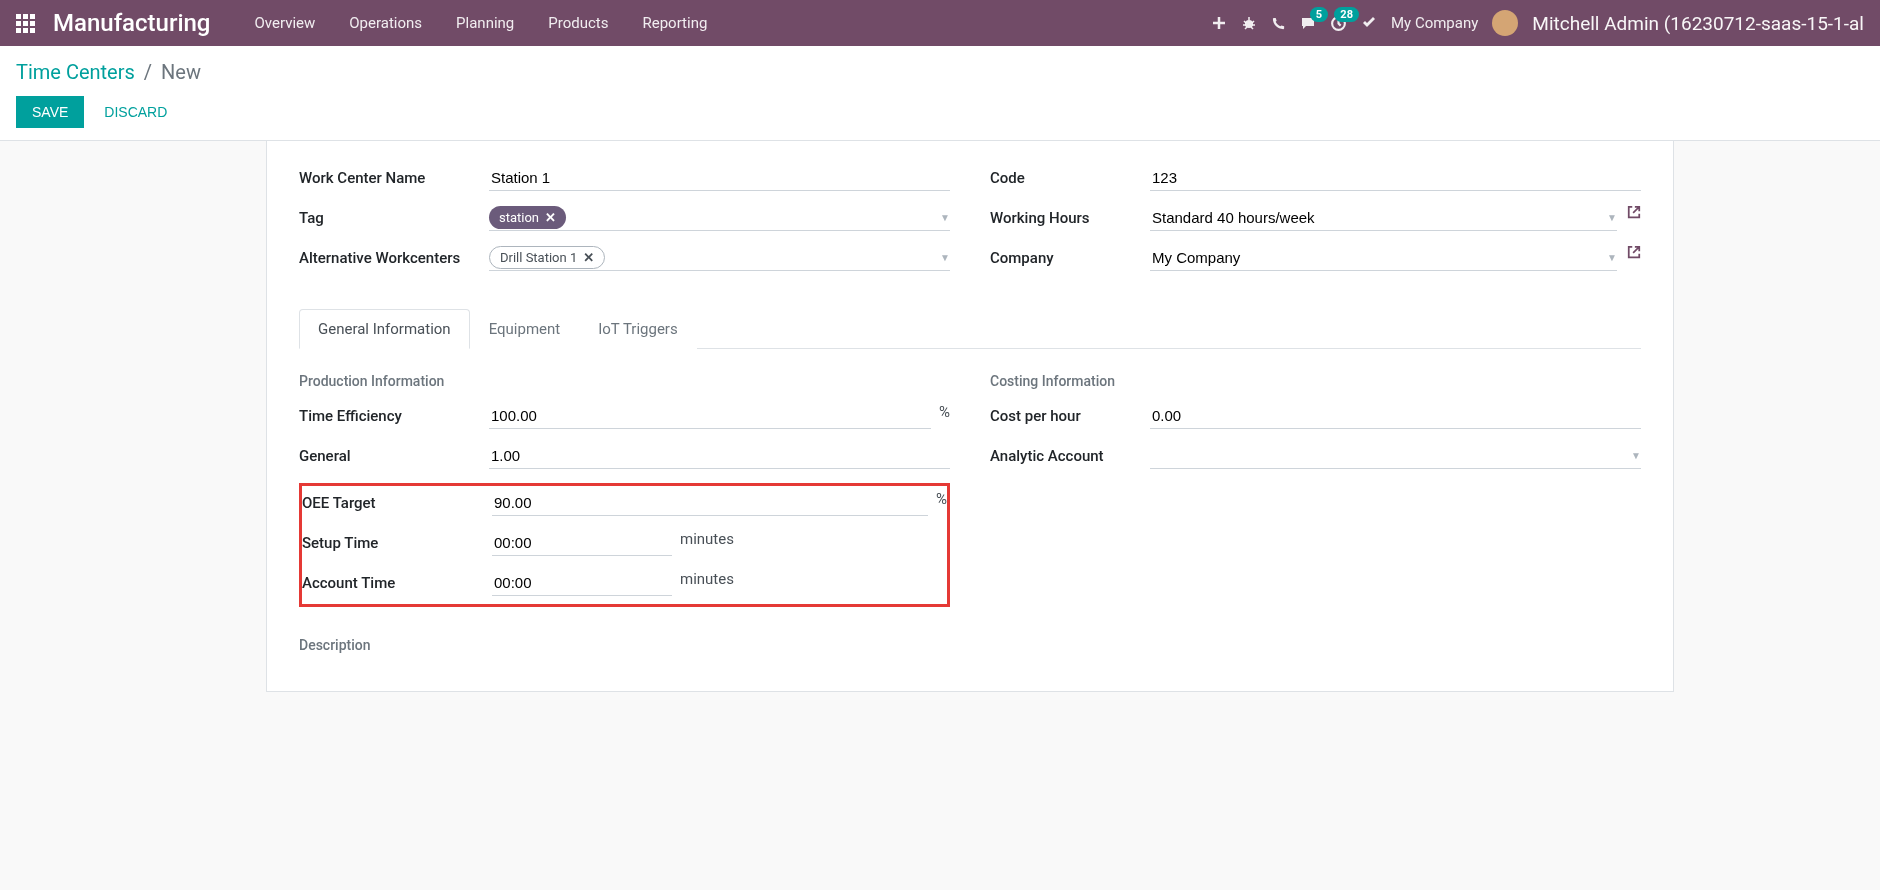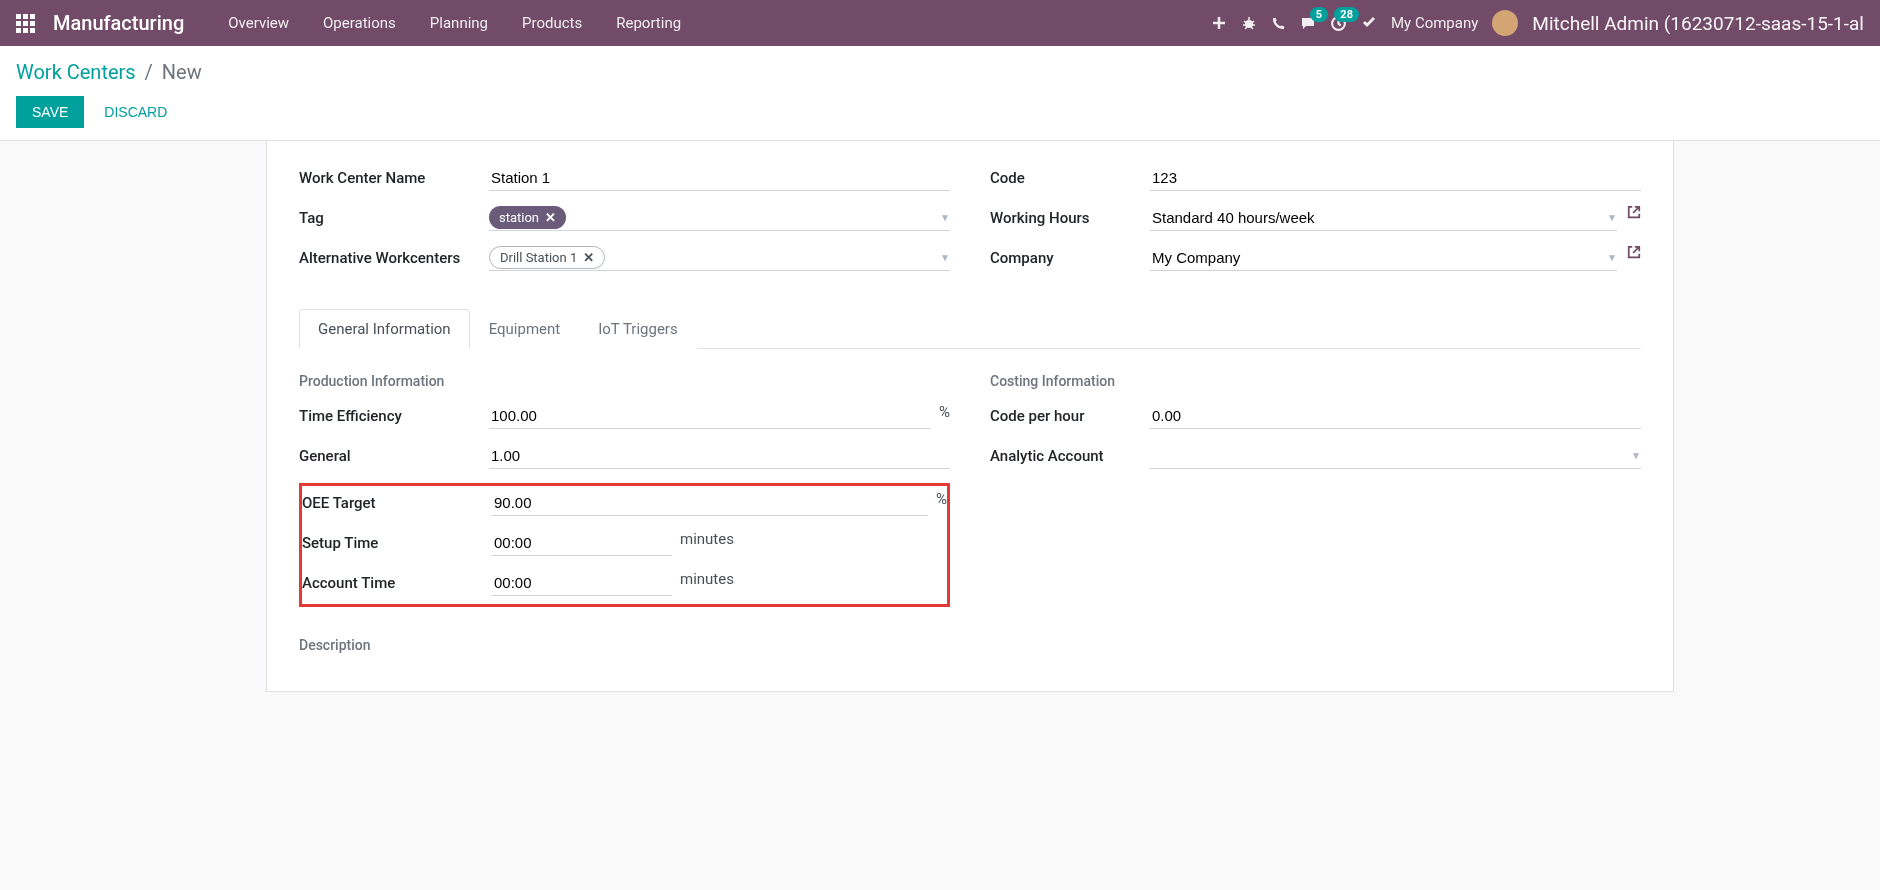--- a/index.html
+++ b/index.html
@@ -1,20 +1,20 @@
 <!DOCTYPE html>
 <html><head>
 <meta charset="utf-8">
 <style>
 * { box-sizing: border-box; margin: 0; padding: 0; }
 body { font-family: -apple-system, BlinkMacSystemFont, "Segoe UI", Roboto, "Helvetica Neue", sans-serif; font-size: 14px; color: #212529; background: #f9f9f9; }
 .topbar { background: #714B67; color: #fff; height: 46px; display: flex; align-items: center; padding: 0 16px; gap: 4px; }
 .apps-icon { display: grid; grid-template-columns: repeat(3, 5px); grid-template-rows: repeat(3, 5px); gap: 2px; cursor: pointer; }
 .apps-icon span { background: #fff; width: 5px; height: 5px; }
-.brand { font-size: 20px; font-weight: 500; margin-left: 14px; margin-right: 24px; }
+.brand { font-size: 24px; font-weight: 500; margin-left: 14px; margin-right: 24px; }
 .topnav { display: flex; gap: 2px; }
 .topnav a { color: rgba(255,255,255,0.9); text-decoration: none; padding: 8px 16px; font-size: 15px; cursor: pointer; }
 .top-right { margin-left: auto; display: flex; align-items: center; gap: 14px; }
 .iconbtn { color: rgba(255,255,255,0.9); cursor: pointer; position: relative; display: flex; align-items: center; }
 .badge { position: absolute; top: -8px; right: -12px; background: #00A09D; color: #fff; border-radius: 10px; font-size: 11px; padding: 1px 6px; font-weight: bold; }
 .company { color: rgba(255,255,255,0.9); font-size: 15px; cursor: pointer; }
 .avatar { width: 26px; height: 26px; border-radius: 50%; background: #d4a574; display: inline-block; }
 .username { color: rgba(255,255,255,0.95); font-size: 19px; white-space: nowrap; overflow: hidden; cursor: pointer; }
 .subheader { background: #fff; padding: 14px 16px 0 16px; border-bottom: 1px solid #dee2e6; }
 .breadcrumb { font-size: 20px; margin-bottom: 12px; }
@@ -110,21 +110,21 @@
         </svg>
       </span>
     <span class="company">My Company</span>
     <span class="avatar"></span>
     <span class="username">Mitchell Admin (16230712-saas-15-1-al</span>
   </div>
 </div>
 
 <div class="subheader">
   <div class="breadcrumb">
-    <span class="link">Work Centers</span>
+    <span class="link">Time Centers</span>
     <span class="sep">/</span>
     <span class="current">New</span>
   </div>
   <div class="actions">
     <button class="btn-primary">Save</button>
     <button class="btn-secondary">Discard</button>
   </div>
 </div>
 
 <div class="content">
@@ -220,21 +220,21 @@
             <div class="field" style="margin-bottom:0">
               <div class="field-label">Account Time</div>
               <input class="field-input input-narrow" value="00:00" style="">
               <span class="unit">minutes</span>
             </div>
           </div>
         </div>
         <div class="form-col">
           <div class="section-title">Costing Information</div>
           <div class="field field-right">
-            <div class="field-label">Code per hour</div>
+            <div class="field-label">Cost per hour</div>
             <input class="field-input" value="0.00" style="">
           </div>
           <div class="field field-right">
             <div class="field-label">Analytic Account</div>
             <div class="m2o-wrap">
               <input style="">
               <span class="caret">▼</span>
             </div>
           </div>
         </div>

